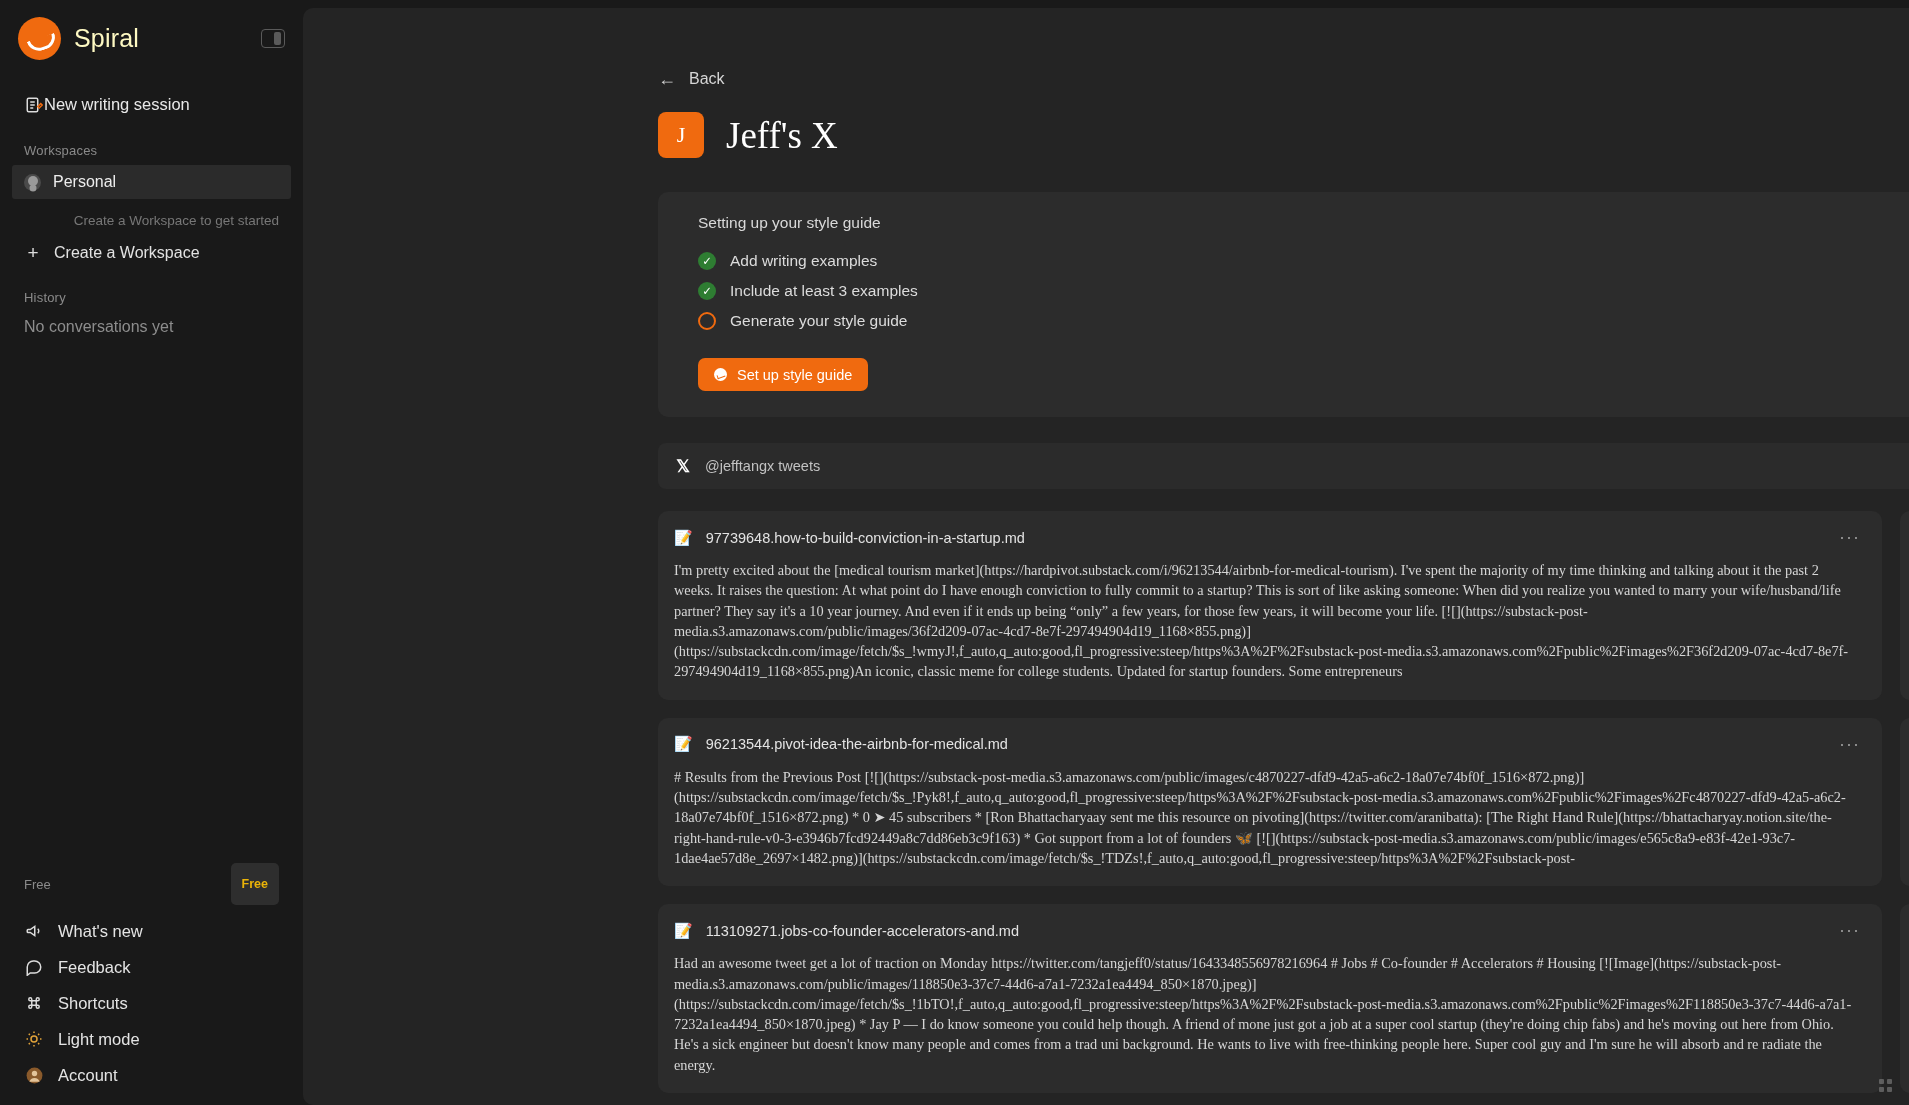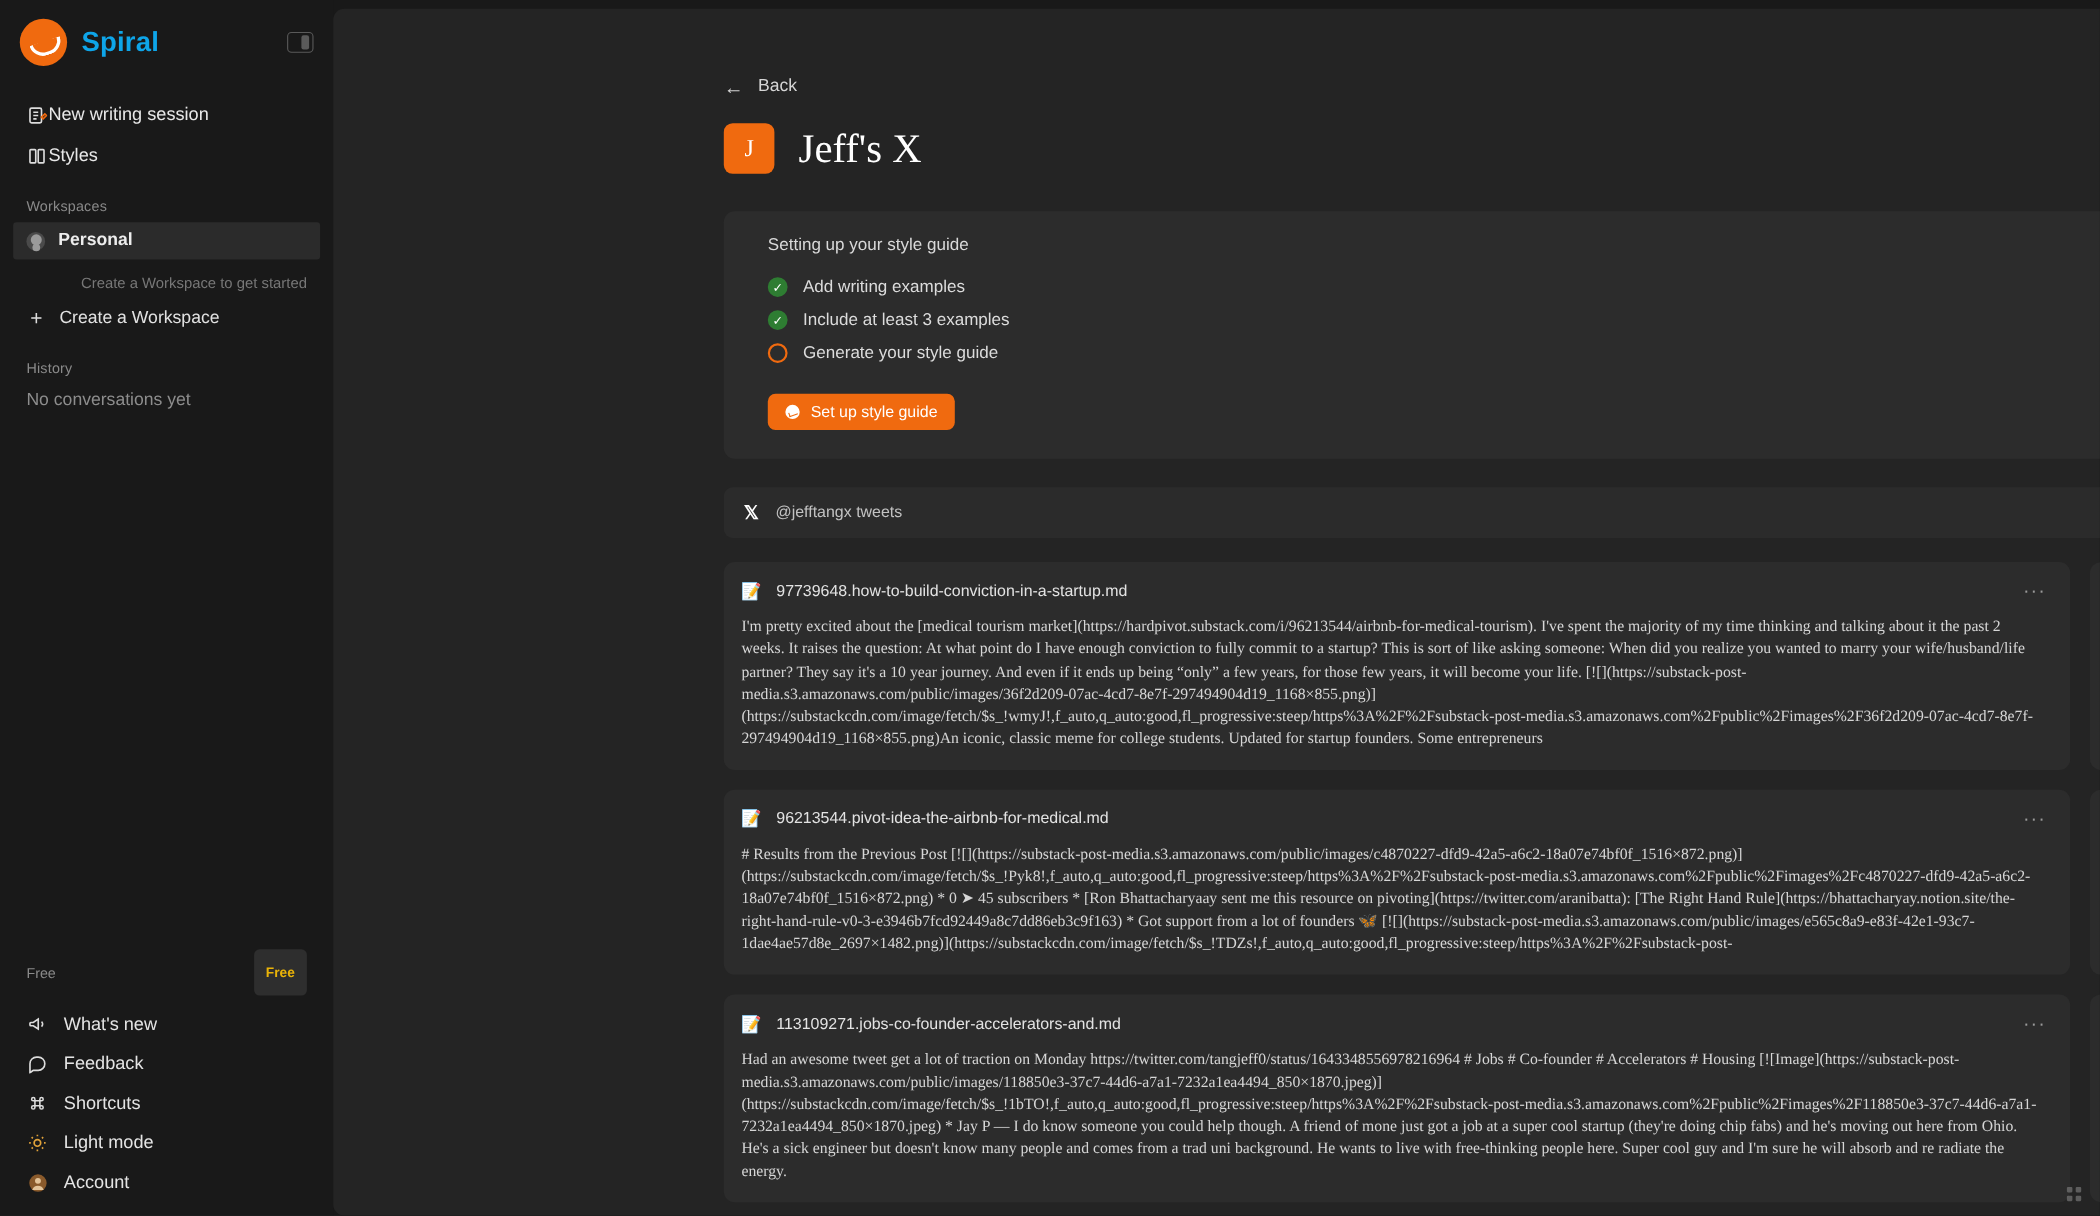--- a/index.html
+++ b/index.html
@@ -48,22 +48,22 @@
     left: 10px; top: 20px;
     width: 23px; height: 10px;
     border-radius: 0 0 20px 20px;
     border-bottom: 3px solid #ffffff;
     border-left: 3px solid #ffffff;
     border-right: 3px solid #ffffff;
     transform: rotate(-18deg);
   }
   .brand-name {
     font-size: 25px;
-    font-weight: bold;
-    color: #0ea5e9;
+    font-weight: normal;
+    color: #fef9c3;
     letter-spacing: .2px;
   }
   .panel-toggle {
     margin-left: auto;
     width: 24px; height: 19px;
     border: 1.5px solid #5a5a5a;
     border-radius: 4px;
     position: relative;
     background: transparent;
     cursor: pointer;
@@ -106,21 +106,20 @@
     align-items: center;
     gap: 12px;
     margin: 0 12px;
     height: 34px;
     padding: 0 12px;
     border-radius: 3px;
     background: #2b2b2b;
     font-size: 16px;
     color: #ededed;
     cursor: pointer;
-    font-weight: bold;
   }
   .ws-avatar {
     width: 17px; height: 17px;
     border-radius: 50%;
     background: #4a4a4a;
     position: relative;
     flex: 0 0 17px;
   }
   .ws-avatar::after{
     content:"";
@@ -343,29 +342,20 @@
       <div class="nav-item">
         <span class="nav-icon">
           <svg width="18" height="18" viewBox="0 0 24 24" fill="none" stroke="#dcdcdc" stroke-width="2">
             <rect x="3" y="3" width="14" height="18" rx="2"></rect>
               <path d="M7 8h6M7 12h6M7 16h4"></path>
             <path d="M17 14l4-4 2 2-4 4z" stroke="#f06a0f"></path>
           </svg>
         </span>
         <span>New writing session</span>
       </div>
-      <div class="nav-item">
-        <span class="nav-icon">
-          <svg width="18" height="18" viewBox="0 0 24 24" fill="none" stroke="#dcdcdc" stroke-width="2">
-            <rect x="3" y="4" width="7" height="16" rx="1"></rect>
-              <rect x="13" y="4" width="7" height="16" rx="1"></rect>
-          </svg>
-        </span>
-        <span>Styles</span>
-      </div>
     </nav>
 
     <div class="section-label">Workspaces</div>
     <div class="ws-item">
       <span class="ws-avatar"></span>
       <span>Personal</span>
     </div>
     <div class="ws-hint">Create a Workspace to get started</div>
     <div class="ws-create">
       <span class="plus-icon">+</span>

